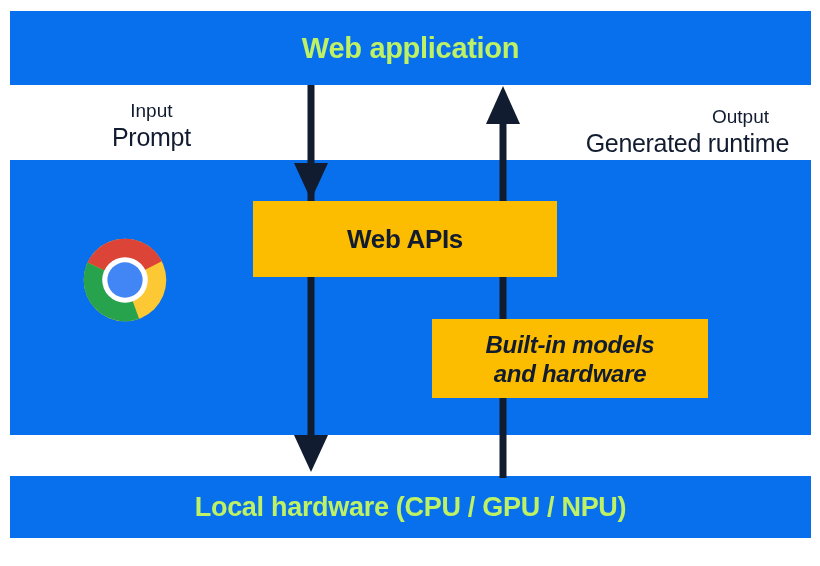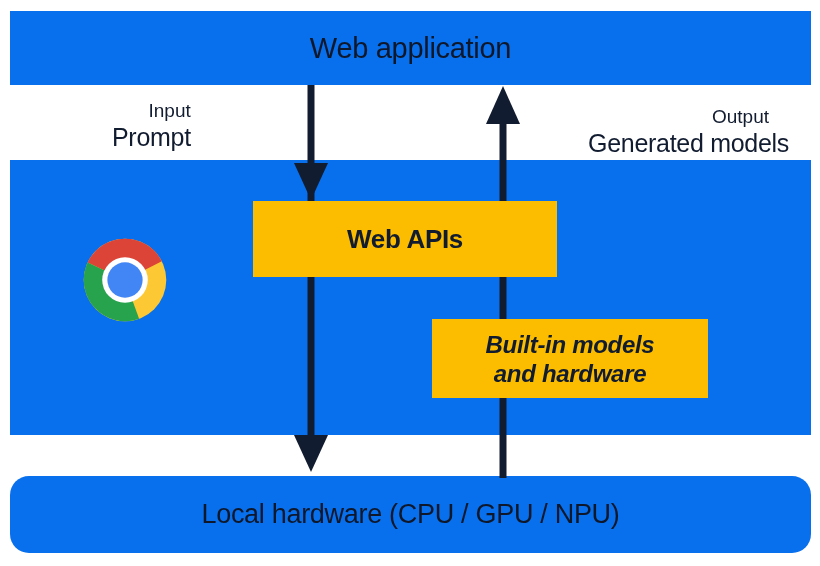--- a/index.html
+++ b/index.html
@@ -4,25 +4,25 @@
 <style>
   html,body{margin:0;padding:0;background:#ffffff;}
   .canvas{
     position:relative;width:820px;height:566px;background:#fff;overflow:hidden;
     font-family:"Liberation Sans", sans-serif;
   }
   .band{position:absolute;left:10px;width:801px;background:var(--blue);
         display:flex;align-items:center;justify-content:center;}
   .band1{top:11px;height:74px;}
   .band2{top:160px;height:275px;}
-  .band3{top:476px;height:77px;border-radius:19px;}
-  .band-title{color:#0f172a;font-weight:normal;font-size:29px;letter-spacing:-0.3px;}
+  .band3{top:476px;height:62px;}
+  .band-title{color:#bef264;font-weight:bold;font-size:29px;letter-spacing:-0.3px;}
   .band3 .band-title{font-size:27px;}
 
-  .io-left{position:absolute;left:112px;top:99px;color:var(--dark);text-align:right;}
+  .io-left{position:absolute;left:112px;top:99px;color:var(--dark);text-align:center;}
   .io-right{position:absolute;right:31px;top:97px;color:var(--dark);text-align:right;margin-top:8px;}
   .io-title{font-size:19px;line-height:24px;font-weight:normal;}
   .io-right .io-title{padding-right:20px;}
   .io-value{font-size:25px;line-height:28px;font-weight:normal;letter-spacing:-0.3px;}
 
   .arrows{position:absolute;left:0;top:0;width:820px;height:566px;pointer-events:none;}
   .arrow-line{stroke:var(--dark);stroke-width:7;fill:none;}
   .arrow-head{fill:var(--dark);stroke:none;}
 
   .box{position:absolute;background:var(--yellow);display:flex;flex-direction:column;
@@ -50,21 +50,21 @@
     <span class="band-title">Web application</span>
   </div>
 
   <div class="io-left">
     <div class="io-title">Input</div>
     <div class="io-value">Prompt</div>
   </div>
 
   <div class="io-right">
     <div class="io-title">Output</div>
-    <div class="io-value">Generated models</div>
+    <div class="io-value">Generated runtime</div>
   </div>
 
   <div class="band band2"></div>
 
   <div class="band band3">
     <span class="band-title">Local hardware (CPU / GPU / NPU)</span>
   </div>
 
   <svg class="arrows" viewBox="0 0 820 566">
     <path class="arrow-line" d="M311 85 V437"></path>

